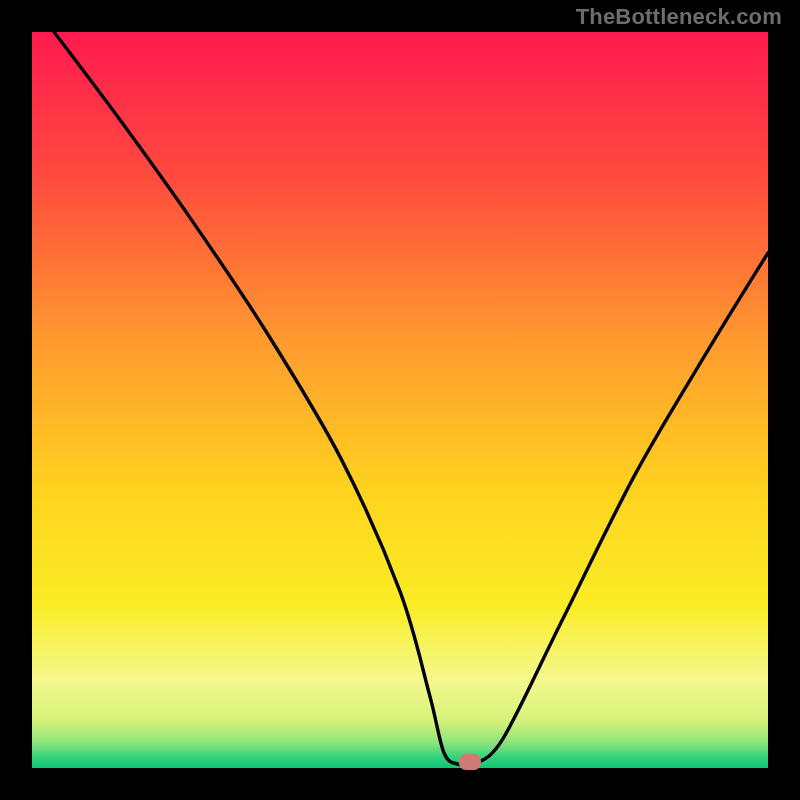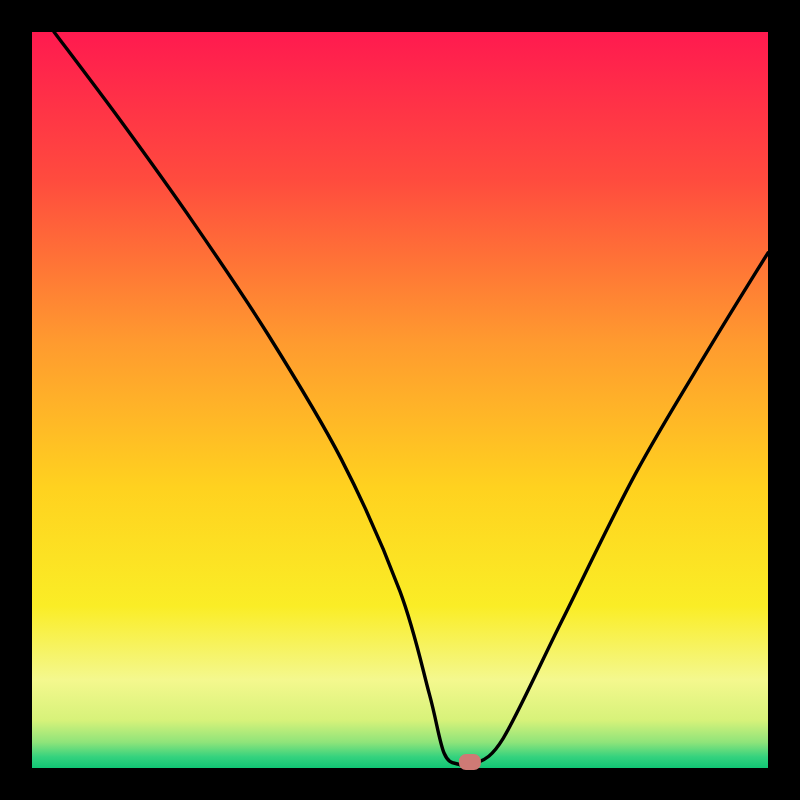--- a/index.html
+++ b/index.html
@@ -27,20 +27,21 @@
     user-select: none;
   }
   svg {
     display: block;
   }
 </style>
 </head>
 <body>
 
 <div class="stage">
+  <div class="watermark">TheBottleneck.com</div>
 
   <svg id="chart-svg" width="800" height="800" viewBox="0 0 800 800">
     <defs>
       <linearGradient id="bg-grad" x1="0" y1="0" x2="0" y2="1">
           <stop offset="0.00%" stop-color="#ff1a4f"></stop>
           <stop offset="20.00%" stop-color="#ff4b3e"></stop>
           <stop offset="42.00%" stop-color="#ff9a2f"></stop>
           <stop offset="62.00%" stop-color="#ffd21f"></stop>
           <stop offset="78.00%" stop-color="#faed26"></stop>
           <stop offset="88.00%" stop-color="#f4f88e"></stop>

